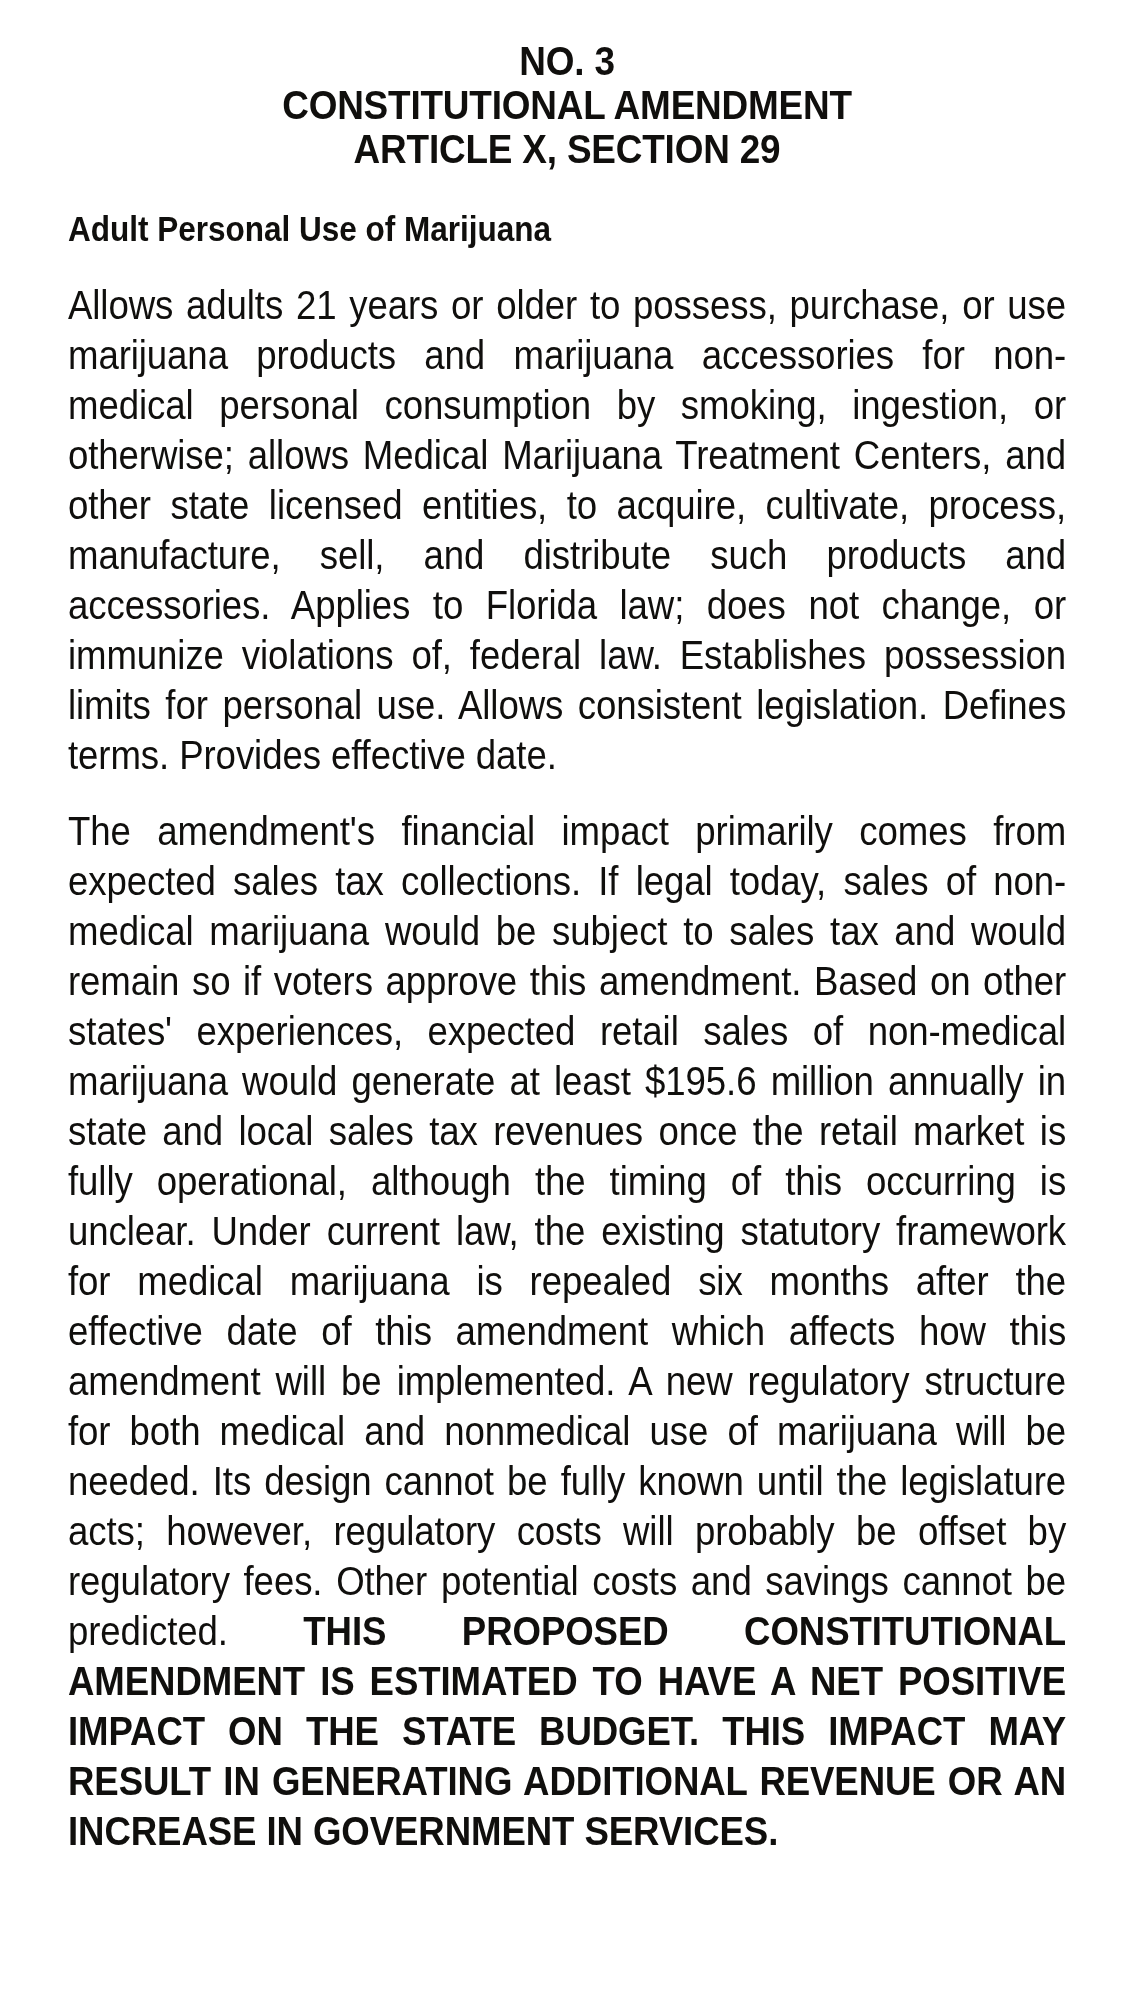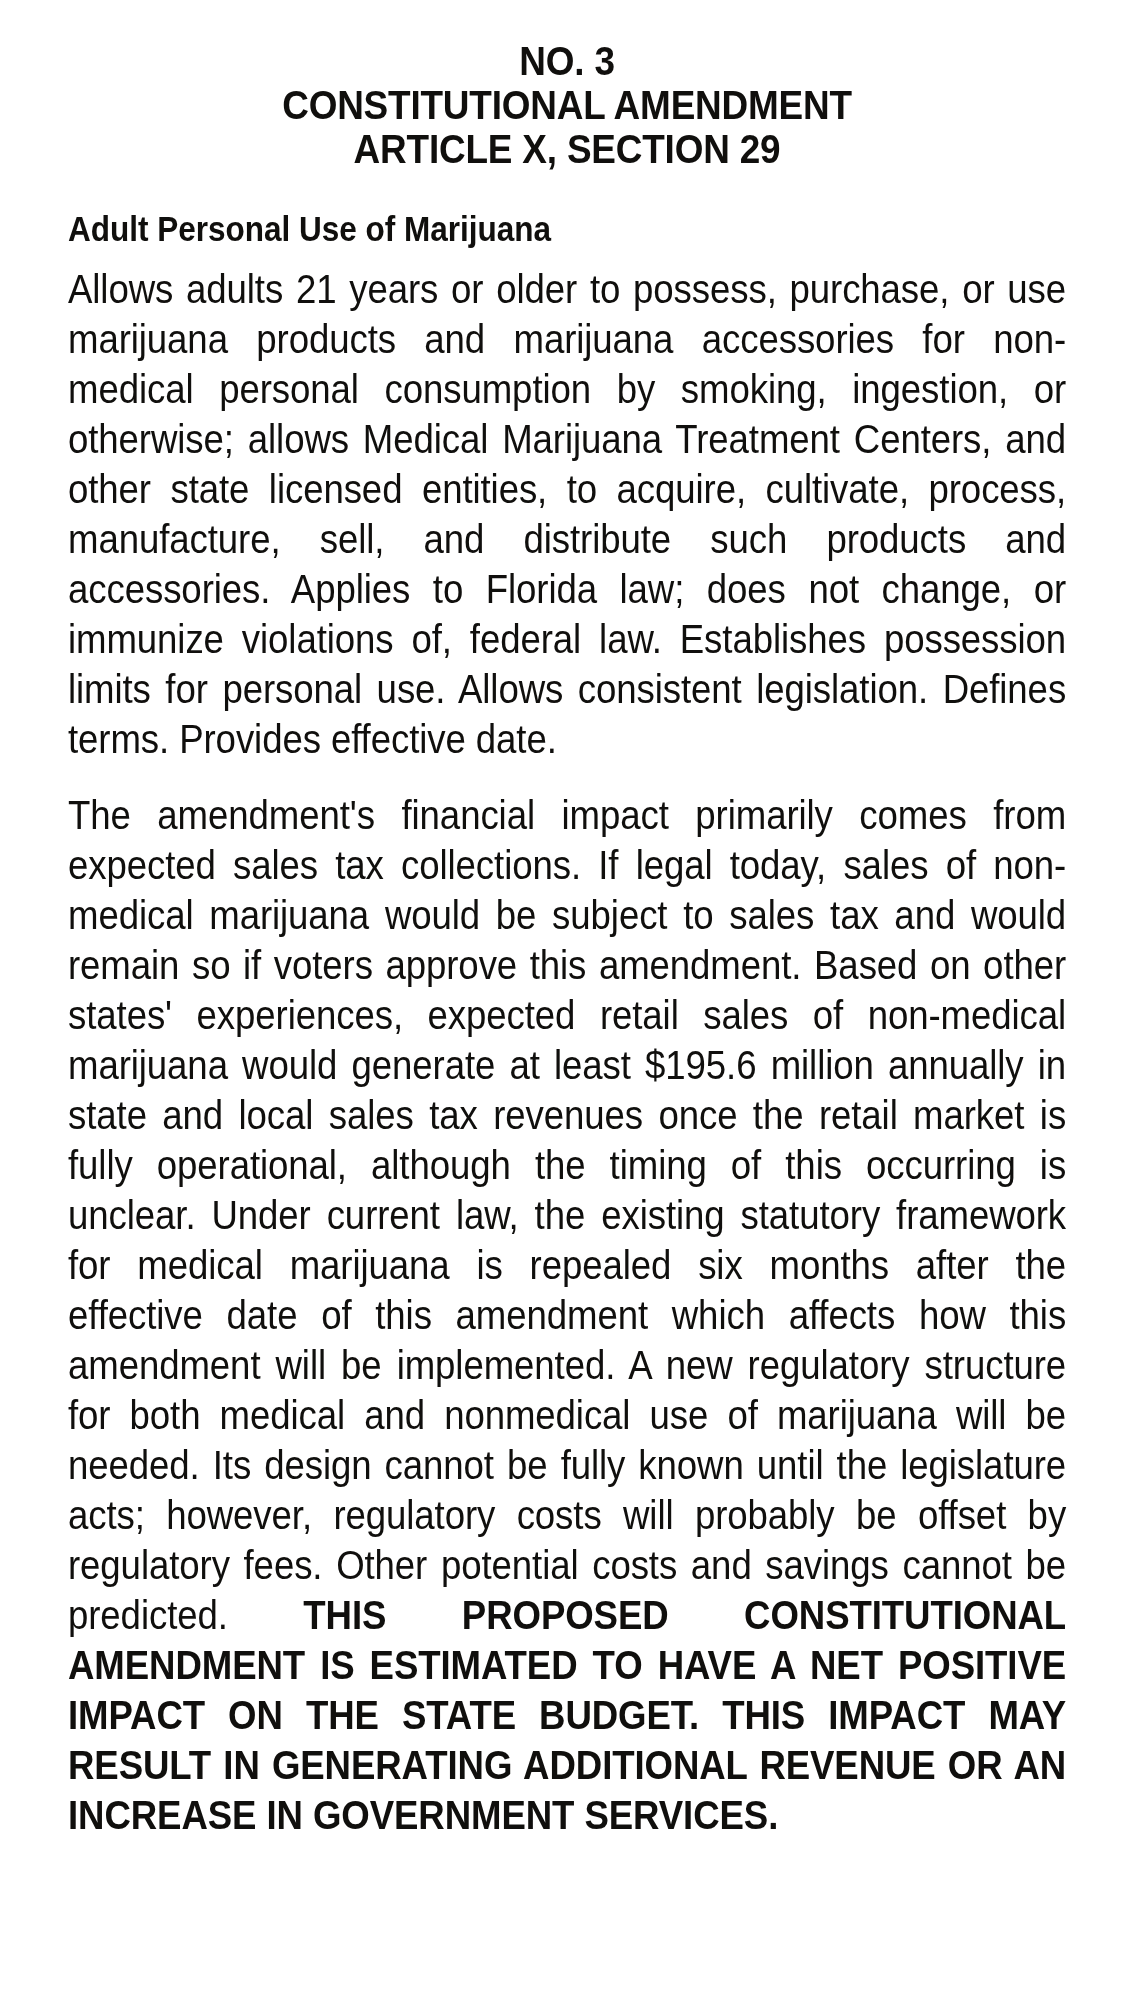--- a/index.html
+++ b/index.html
@@ -51,21 +51,21 @@
     line-height: 1.1;
     margin: 38px 0 0 0;
     transform: scaleX(0.90);
     transform-origin: left center;
     white-space: nowrap;
     color: #100f0d;
   }
 
   
   .ballot-body {
-    margin-top: 16px;
+    margin-top: 32px;
   }
   .ballot-paragraph {
     font-size: 40px;
     line-height: 50px;
     text-align: justify;
     text-justify: inter-word;
     margin: 0 0 26px 0;
     transform: scaleX(0.915);
     transform-origin: left top;
     width: 109.3%;

